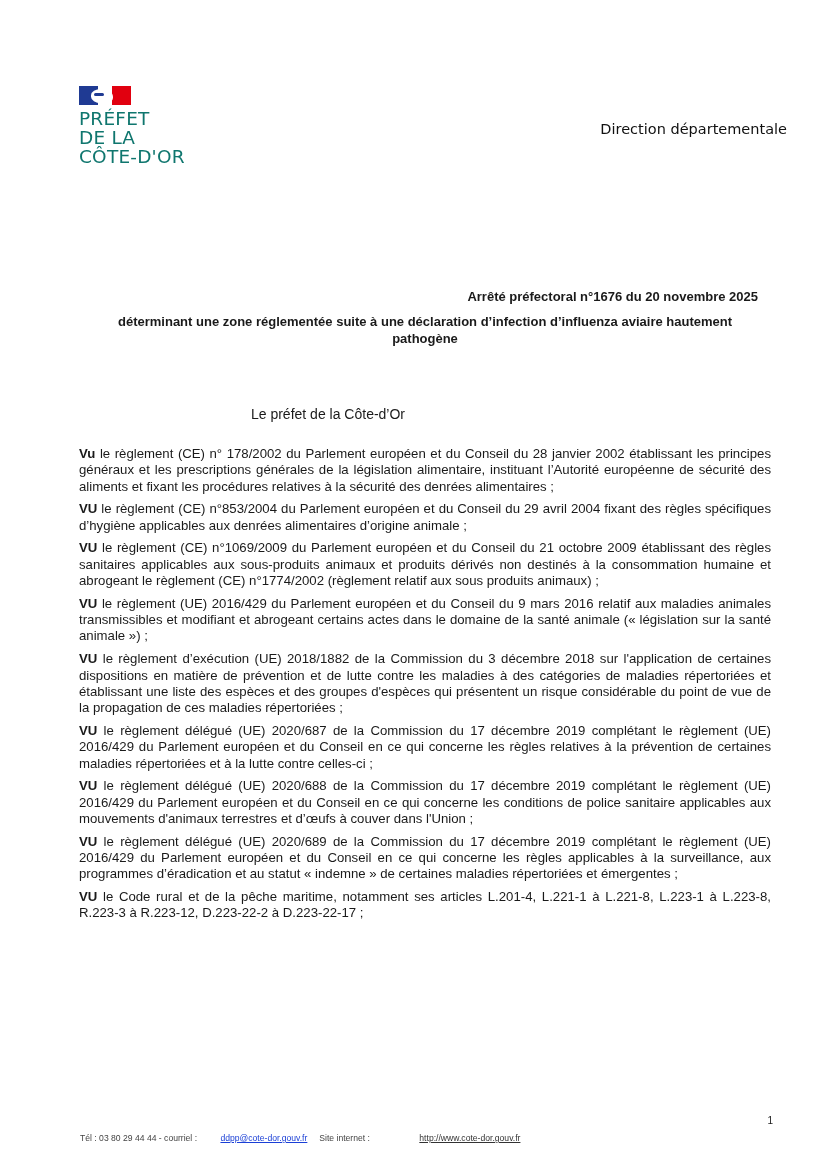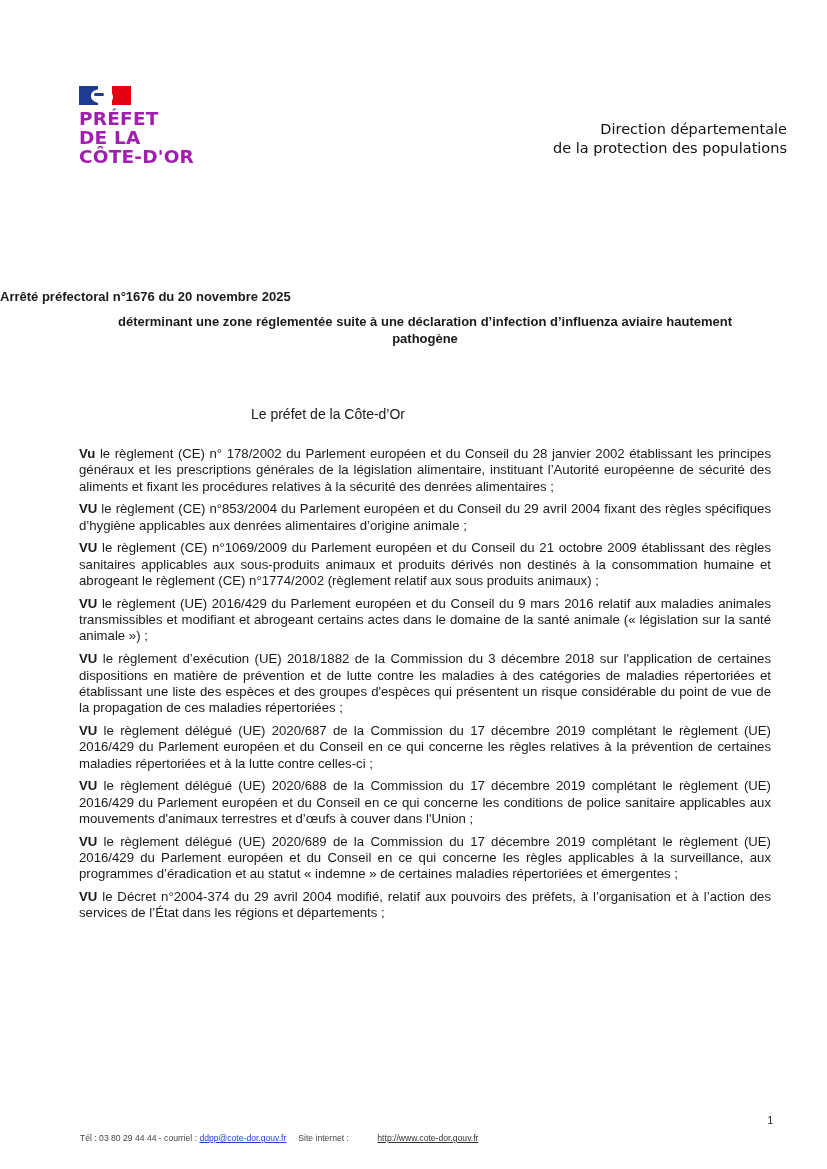--- a/index.html
+++ b/index.html
@@ -7,38 +7,38 @@
          font-family: "Liberation Sans", "DejaVu Sans", sans-serif; color: #1a1a1a; }
   .logo { position: absolute; left: 79px; top: 86px; width: 130px; }
   .flag { position: relative; width: 52px; height: 19px; display: flex; }
   .flag .b { width: 19px; height: 19px; background: #1f3a93; }
   .flag .w { width: 14px; height: 19px; background: #ffffff; position: relative; }
   .flag .r { width: 19px; height: 19px; background: #e1000f; }
   .flag .face { position: absolute; left: 12px; top: 3px; width: 22px; height: 14px;
                 background: #ffffff; border-radius: 50% 60% 40% 50%; }
   .flag .face2 { position: absolute; left: 15px; top: 7px; width: 10px; height: 3px;
                  background: #1f3a93; border-radius: 2px; }
-  .prefet { margin-top: 4px; font-family: "DejaVu Sans", sans-serif; font-weight: bold;
-            font-size: 18.5px; line-height: 19px; color: #a21caf; letter-spacing: 0.2px; }
+  .prefet { margin-top: 4px; font-family: "DejaVu Sans", sans-serif; font-weight: normal;
+            font-size: 18.5px; line-height: 19px; color: #0f766e; letter-spacing: 0.2px; }
   .motto { margin-top: 5px; font-family: "Liberation Serif", serif; font-style: italic;
            font-size: 9.5px; line-height: 10.5px; color: #222; }
   .direction { position: absolute; right: 40px; top: 102px; text-align: right;
                font-family: "DejaVu Sans", sans-serif; font-size: 14.5px; line-height: 19px; color: #111; margin-top: 18px; }
-  .title1 { position: absolute; left: 0; width: 758px; top: 289px; text-align: left;
+  .title1 { position: absolute; left: 0; width: 758px; top: 289px; text-align: right;
             font-weight: bold; font-size: 13px; }
   .title2 { position: absolute; left: 95px; width: 660px; top: 313px; text-align: center;
             font-weight: bold; font-size: 13px; line-height: 17px; }
   .prefect { position: absolute; left: 0; width: 656px; top: 406px; text-align: center;
              font-size: 14px; }
   .body { position: absolute; left: 79px; width: 692px; top: 446px; }
   .para { font-size: 13.2px; line-height: 16.3px; text-align: justify; margin: 0 0 6.5px 0; color: #1a1a1a; }
   .para .vu { font-weight: bold; }
   .pagenum { position: absolute; right: 54px; top: 1115px; font-size: 10px; }
   .footer { position: absolute; left: 80px; top: 1132px; font-size: 8.6px; line-height: 13px; color: #444; }
-  .footer a { color: #1a3fd6; text-decoration: underline; }
+  .footer a { color: #1a3fd6; text-decoration: underline; margin-left: 21px; }
   .footer .site { color: #333; text-decoration: underline; padding-left: 26px; }
 </style>
 </head>
 <body>
 
 <div class="logo">
   <div class="flag">
     <div class="b"></div>
       <div class="w"></div>
       <div class="r"></div>
@@ -47,38 +47,37 @@
   </div>
   <div class="prefet">
     <div>PRÉFET</div>
     <div>DE LA</div>
     <div>CÔTE-D'OR</div>
   </div>
 </div>
 
 <div class="direction">
   <div>Direction départementale</div>
-  <div>de la protection des populations</div>
 </div>
 
 <div class="title1">Arrêté préfectoral n°1676 du 20 novembre 2025</div>
 <div class="title2">déterminant une zone réglementée suite à une déclaration d’infection d’influenza aviaire hautement pathogène</div>
 
 <div class="prefect">Le préfet de la Côte-d’Or</div>
 
 <div class="body" id="visas">
     <p class="para"><span class="vu">Vu</span><span> le règlement (CE) n° 178/2002 du Parlement européen et du Conseil du 28 janvier 2002 établissant les principes généraux et les prescriptions générales de la législation alimentaire, instituant l’Autorité européenne de sécurité des aliments et fixant les procédures relatives à la sécurité des denrées alimentaires ;</span></p>
     <p class="para"><span class="vu">VU</span><span> le règlement (CE) n°853/2004 du Parlement européen et du Conseil du 29 avril 2004 fixant des règles spécifiques d’hygiène applicables aux denrées alimentaires d’origine animale ;</span></p>
     <p class="para"><span class="vu">VU</span><span> le règlement (CE) n°1069/2009 du Parlement européen et du Conseil du 21 octobre 2009 établissant des règles sanitaires applicables aux sous-produits animaux et produits dérivés non destinés à la consommation humaine et abrogeant le règlement (CE) n°1774/2002 (règlement relatif aux sous produits animaux) ;</span></p>
     <p class="para"><span class="vu">VU</span><span> le règlement (UE) 2016/429 du Parlement européen et du Conseil du 9 mars 2016 relatif aux maladies animales transmissibles et modifiant et abrogeant certains actes dans le domaine de la santé animale (« législation sur la santé animale ») ;</span></p>
     <p class="para"><span class="vu">VU</span><span> le règlement d’exécution (UE) 2018/1882 de la Commission du 3 décembre 2018 sur l'application de certaines dispositions en matière de prévention et de lutte contre les maladies à des catégories de maladies répertoriées et établissant une liste des espèces et des groupes d'espèces qui présentent un risque considérable du point de vue de la propagation de ces maladies répertoriées ;</span></p>
     <p class="para"><span class="vu">VU</span><span> le règlement délégué (UE) 2020/687 de la Commission du 17 décembre 2019 complétant le règlement (UE) 2016/429 du Parlement européen et du Conseil en ce qui concerne les règles relatives à la prévention de certaines maladies répertoriées et à la lutte contre celles-ci ;</span></p>
     <p class="para"><span class="vu">VU</span><span> le règlement délégué (UE) 2020/688 de la Commission du 17 décembre 2019 complétant le règlement (UE) 2016/429 du Parlement européen et du Conseil en ce qui concerne les conditions de police sanitaire applicables aux mouvements d'animaux terrestres et d’œufs à couver dans l'Union ;</span></p>
     <p class="para"><span class="vu">VU</span><span> le règlement délégué (UE) 2020/689 de la Commission du 17 décembre 2019 complétant le règlement (UE) 2016/429 du Parlement européen et du Conseil en ce qui concerne les règles applicables à la surveillance, aux programmes d’éradication et au statut « indemne » de certaines maladies répertoriées et émergentes ;</span></p>
-    <p class="para"><span class="vu">VU</span><span> le Décret n°2004-374 du 29 avril 2004 modifié, relatif aux pouvoirs des préfets, à l’organisation et à l’action des services de l’État dans les régions et départements ;</span></p>
+    <p class="para"><span class="vu">VU</span><span> le Code rural et de la pêche maritime, notamment ses articles L.201-4, L.221-1 à L.221-8, L.223-1 à L.223-8, R.223-3 à R.223-12,  D.223-22-2 à D.223-22-17 ;</span></p>
   </div>
 
 <div class="pagenum">1</div>
 
 <div class="footer">
   <div>
     <span>Tél : 03 80 29 44 44  -  courriel : </span><a>ddpp@cote-dor.gouv.fr</a><span style="white-space:pre">     Site internet : </span><a class="site">http://www.cote-dor.gouv.fr</a>
   </div>
 </div>
 

